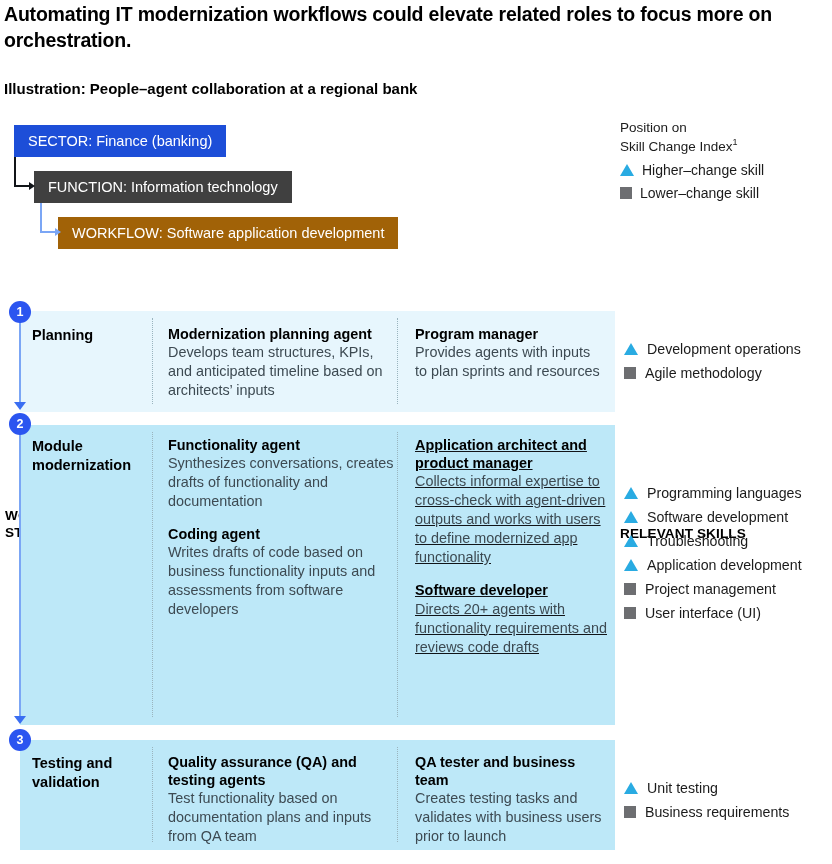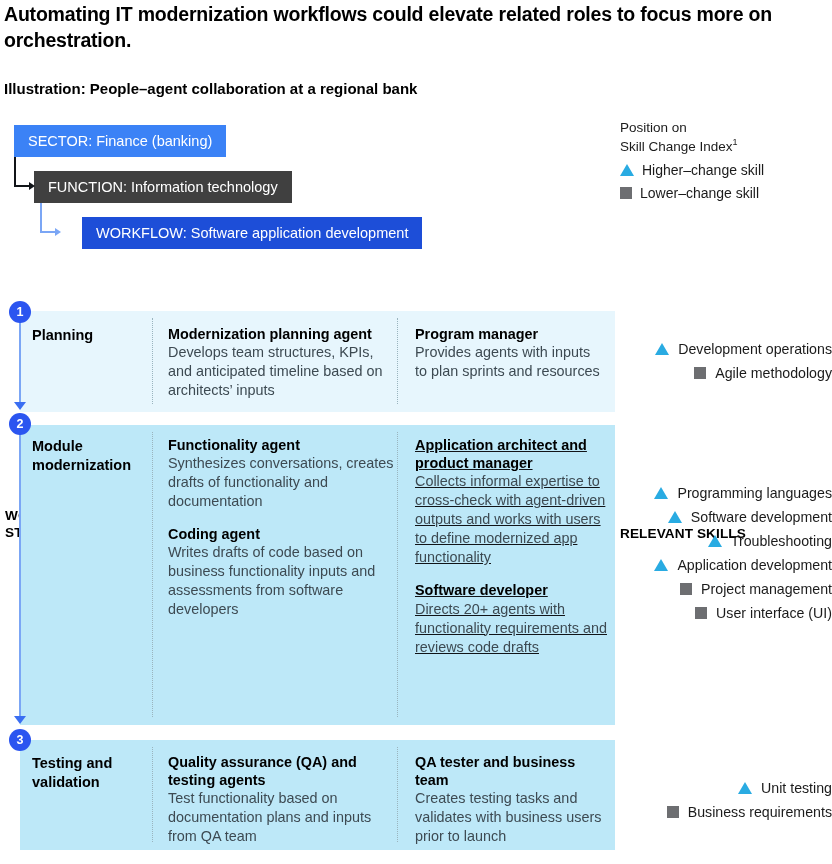--- a/index.html
+++ b/index.html
@@ -35,23 +35,23 @@
   .crumbs { position: absolute; left: 0; top: 118px; width: 430px; height: 126px; }
   .crumb {
     position: absolute;
     display: flex; align-items: center;
     height: 32px;
     padding: 0 14px;
     color: #ffffff;
     font-size: 14.5px;
     white-space: nowrap;
   }
-  .crumb-sector   { left: 14px;  top: 7px;  background: #3b82f6; }
+  .crumb-sector   { left: 14px;  top: 7px;  background: #1d4ed8; }
   .crumb-function { left: 34px;  top: 53px; background: #404040; }
-  .crumb-workflow { left: 58px;  top: 99px; background: #1d4ed8; margin-left: 24px; }
+  .crumb-workflow { left: 58px;  top: 99px; background: #a16207; }
 
   .elbow { position: absolute; }
   .elbow .v { position: absolute; width: 1.6px; background: #111418; }
   .elbow .h { position: absolute; height: 1.6px; background: #111418; }
   .elbow .arrow {
     position: absolute;
     width: 0; height: 0;
     border-top: 4.5px solid transparent;
     border-bottom: 4.5px solid transparent;
     border-left: 6px solid #111418;
@@ -143,21 +143,21 @@
     position: absolute;
     left: 14.2px;
     width: 0; height: 0;
     border-left: 6px solid transparent;
     border-right: 6px solid transparent;
     border-top: 8px solid #3a6ef2;
   }
 
   
   .skillcol { position: absolute; left: 624px; width: 208px; }
-  .skill-row { display: flex; align-items: center; height: 24px; justify-content: flex-end; }
+  .skill-row { display: flex; align-items: center; height: 24px; }
   .skill-row .lab { font-size: 14.2px; color: #1b1b1b; margin-left: 9px; white-space: nowrap; }
 </style>
 </head>
 <body>
 
 <div class="page">
 
   <div class="headline">Automating IT modernization workflows could elevate related roles to focus more on orchestration.</div>
   <div class="subhead">Illustration: People–agent collaboration at a regional bank</div>
 

